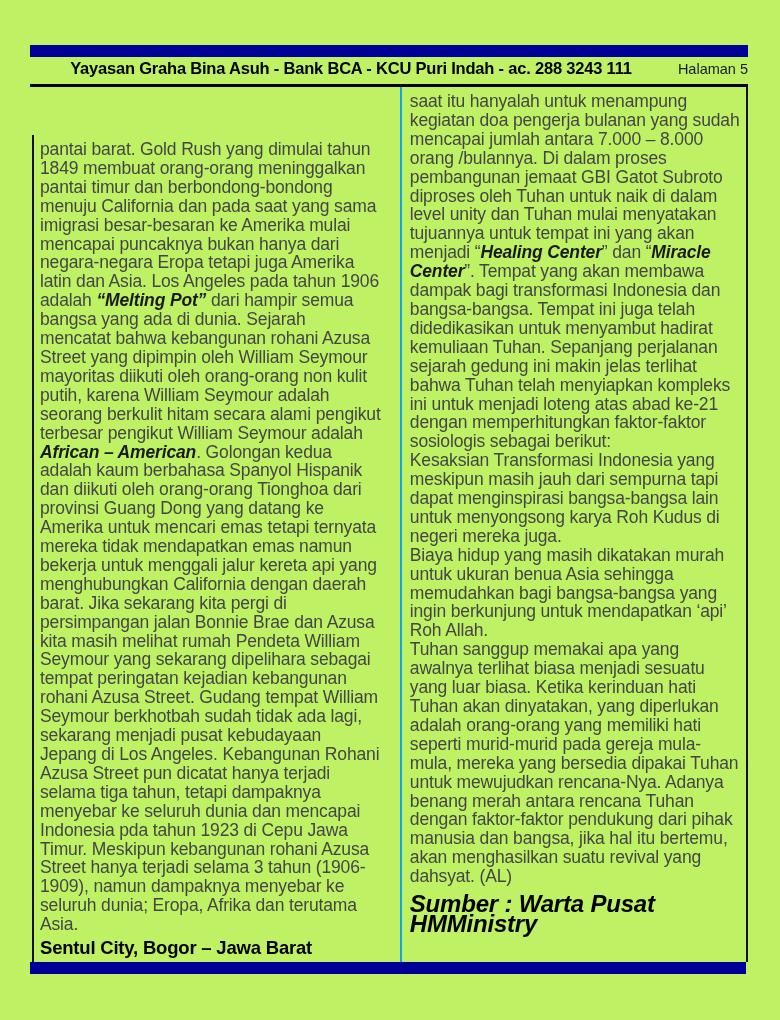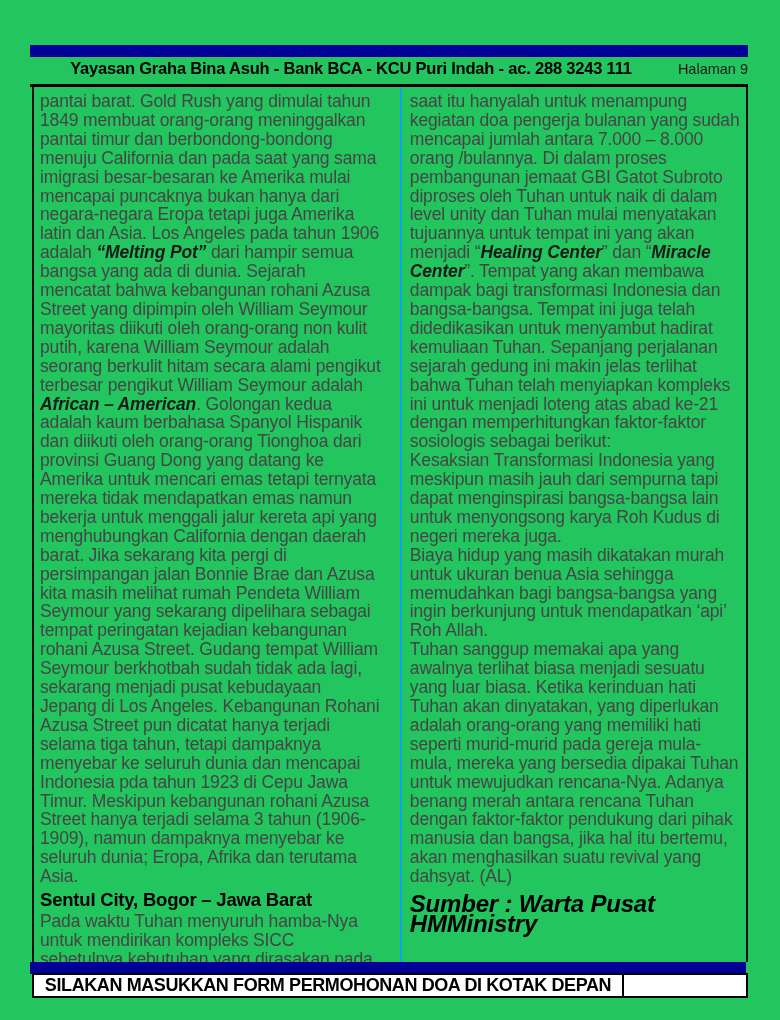--- a/index.html
+++ b/index.html
@@ -1,21 +1,21 @@
 <!DOCTYPE html>
 <html><head>
 <meta charset="utf-8">
 <style>
   html, body { margin:0; padding:0; background:#ffffff; }
   body {
     width:780px; height:1020px;
     font-family:"Liberation Sans", sans-serif;
     position:relative;
   }
-  .page { position:relative; width:780px; height:1020px; background:#22c55e; overflow:hidden; }
+  .page { position:relative; width:780px; height:1020px; background:#bef264; overflow:hidden; }
 
   .top-bar {
     position:absolute; left:30px; top:45px; width:718px; height:12px;
     background:#000099;
   }
   .header-row {
     position:absolute; left:30px; top:59px; width:718px; height:25px;
     display:flex; align-items:baseline;
   }
   .header-title {
@@ -32,20 +32,21 @@
 
   .content {
     position:absolute; left:32px; top:87px; width:716px; height:875px;
     display:flex; overflow:hidden;
   }
   .col { box-sizing:border-box; overflow:hidden; }
   .col-left {
     width:384px;
     border-left:2px solid #111;
     padding:5px 19px 0 6px;
+    margin-top:48px;
   }
   .col-right {
     width:364px;
     border-left:2px solid #0ea5e9;
     border-right:2px solid #111;
     padding:5px 4px 0 8px;
   }
   p.body-par {
     margin:0; font-size:17.5px; line-height:18.9px; color:#454545;
     letter-spacing:-0.15px; text-align:left;
@@ -80,21 +81,21 @@
 </style>
 </head>
 <body>
 
 <div class="page">
 
   <div class="top-bar"></div>
 
   <div class="header-row">
     <div class="header-title">Yayasan Graha Bina Asuh - Bank BCA -  KCU Puri Indah - ac. 288 3243 111</div>
-    <div class="page-number">Halaman 9</div>
+    <div class="page-number">Halaman 5</div>
   </div>
 
   <div class="header-rule"></div>
 
   <div class="content">
 
     <div class="col col-left">
       <p class="body-par"><span>pantai barat. Gold Rush yang dimulai tahun 1849 membuat orang-orang meninggalkan pantai timur dan berbondong-bondong menuju California dan pada saat yang sama imigrasi besar-besaran ke Amerika mulai mencapai puncaknya bukan hanya dari negara-negara Eropa tetapi juga Amerika latin dan Asia. Los Angeles pada tahun 1906 adalah </span><span class="bi">“Melting Pot”</span><span> dari hampir semua bangsa yang ada di dunia. Sejarah mencatat bahwa kebangunan rohani Azusa Street yang dipimpin oleh William Seymour mayoritas diikuti oleh orang-orang non kulit putih, karena William Seymour adalah seorang berkulit hitam secara alami pengikut terbesar pengikut William Seymour adalah </span><span class="bi">African – American</span><span>. Golongan kedua adalah kaum berbahasa Spanyol Hispanik dan diikuti oleh orang-orang Tionghoa dari provinsi Guang Dong yang datang ke Amerika untuk mencari emas tetapi ternyata mereka tidak mendapatkan emas namun bekerja untuk menggali jalur kereta api yang menghubungkan California dengan daerah barat. Jika sekarang kita pergi di persimpangan jalan Bonnie Brae dan Azusa kita masih melihat rumah Pendeta William Seymour yang sekarang dipelihara sebagai tempat peringatan kejadian kebangunan rohani Azusa Street. Gudang tempat William Seymour berkhotbah sudah tidak ada lagi, sekarang menjadi pusat kebudayaan Jepang di Los Angeles. Kebangunan Rohani Azusa Street pun dicatat hanya terjadi selama tiga tahun, tetapi dampaknya menyebar ke seluruh dunia dan mencapai Indonesia pda tahun 1923 di Cepu Jawa Timur. Meskipun kebangunan rohani Azusa Street hanya terjadi selama 3 tahun (1906-1909), namun dampaknya menyebar ke seluruh dunia; Eropa, Afrika dan terutama Asia.</span></p>
       <h3 class="section-heading">Sentul City, Bogor – Jawa Barat</h3>
       <p class="body-par">Pada waktu Tuhan menyuruh hamba-Nya untuk mendirikan kompleks SICC sebetulnya kebutuhan yang dirasakan pada</p>
@@ -105,18 +106,14 @@
       <p class="body-par gap">Kesaksian Transformasi Indonesia yang meskipun masih jauh dari sempurna tapi dapat menginspirasi bangsa-bangsa lain untuk menyongsong karya Roh Kudus di negeri mereka juga.</p>
       <p class="body-par gap">Biaya hidup yang masih dikatakan murah untuk ukuran benua Asia sehingga memudahkan bagi bangsa-bangsa yang ingin berkunjung untuk mendapatkan ‘api’ Roh Allah.</p>
       <p class="body-par gap">Tuhan sanggup memakai apa yang awalnya terlihat biasa menjadi sesuatu yang luar biasa. Ketika kerinduan hati Tuhan akan dinyatakan, yang diperlukan adalah orang-orang yang memiliki hati seperti murid-murid pada gereja mula-mula, mereka yang bersedia dipakai Tuhan untuk mewujudkan rencana-Nya. Adanya benang merah antara rencana Tuhan dengan faktor-faktor pendukung dari pihak manusia dan bangsa, jika hal itu bertemu, akan menghasilkan suatu revival yang dahsyat. (AL)</p>
       <p class="source-credit">Sumber : Warta Pusat HMMinistry</p>
     </div>
 
   </div>
 
   <div class="footer-bar"></div>
 
-  <div class="footer-box">
-    <div class="footer-cell-text">SILAKAN MASUKKAN FORM PERMOHONAN DOA DI KOTAK DEPAN</div>
-    <div class="footer-cell-empty"></div>
-  </div>
 
 </div>
 
 </body></html>

